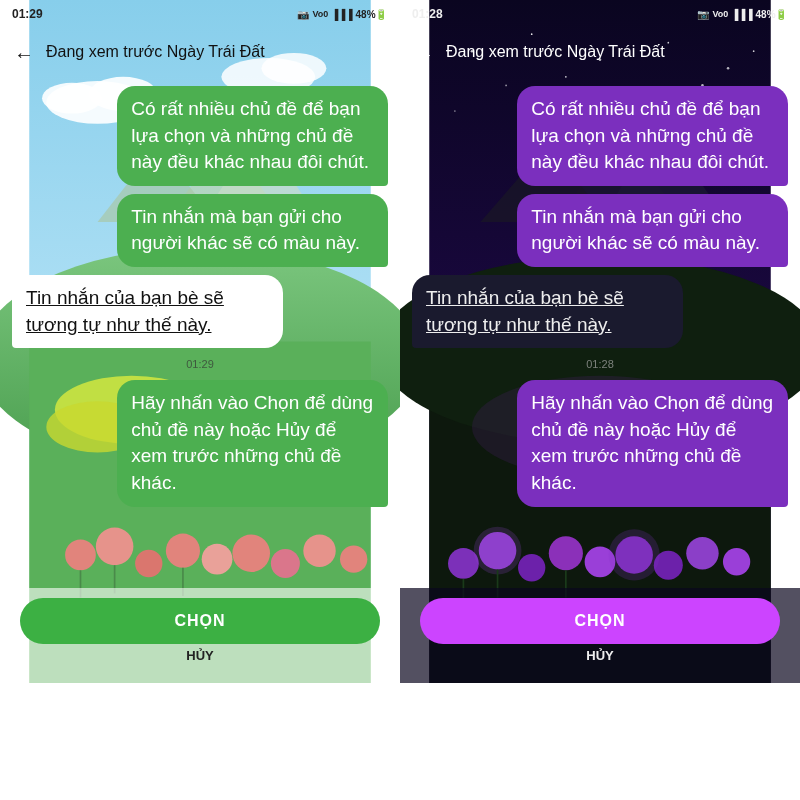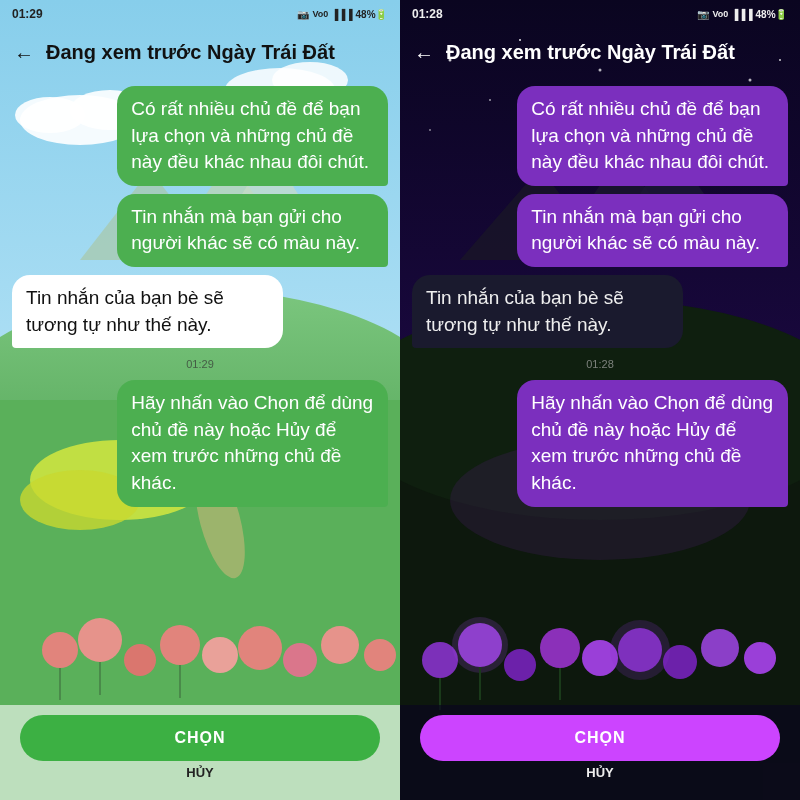--- a/index.html
+++ b/index.html
@@ -6,21 +6,21 @@
     body {
       width: 800px;
       height: 800px;
       display: flex;
       font-family: 'Segoe UI', Arial, sans-serif;
       overflow: hidden;
     }
 
     .phone-panel {
       width: 400px;
-      height: 800px;
+      height: 683px;
       position: relative;
       display: flex;
       flex-direction: column;
       overflow: hidden;
     }
 
     
     .status-bar {
       height: 28px;
       display: flex;
@@ -38,21 +38,21 @@
     
     .nav-bar {
       height: 48px;
       display: flex;
       align-items: center;
       padding: 0 14px;
       z-index: 10;
       position: relative;
     }
     .nav-bar .back-icon { font-size: 20px; cursor: pointer; margin-right: 12px; }
-    .nav-bar .title { font-size: 20px; font-weight: 700; }
+    .nav-bar .title { font-size: 16px; font-weight: 400; }
 
     
     .bg-scene {
       position: absolute;
       top: 0; left: 0; right: 0; bottom: 0;
       z-index: 0;
     }
 
     
     .chat-area {
@@ -73,20 +73,21 @@
       font-size: 19px;
       line-height: 1.4;
     }
     .bubble.sent {
       align-self: flex-end;
       border-bottom-right-radius: 4px;
     }
     .bubble.received {
       align-self: flex-start;
       border-bottom-left-radius: 4px;
+      text-decoration: underline;
     }
     .timestamp {
       text-align: center;
       font-size: 11px;
       opacity: 0.7;
       margin: 2px 0;
     }
 
     
     .bottom-bar {

